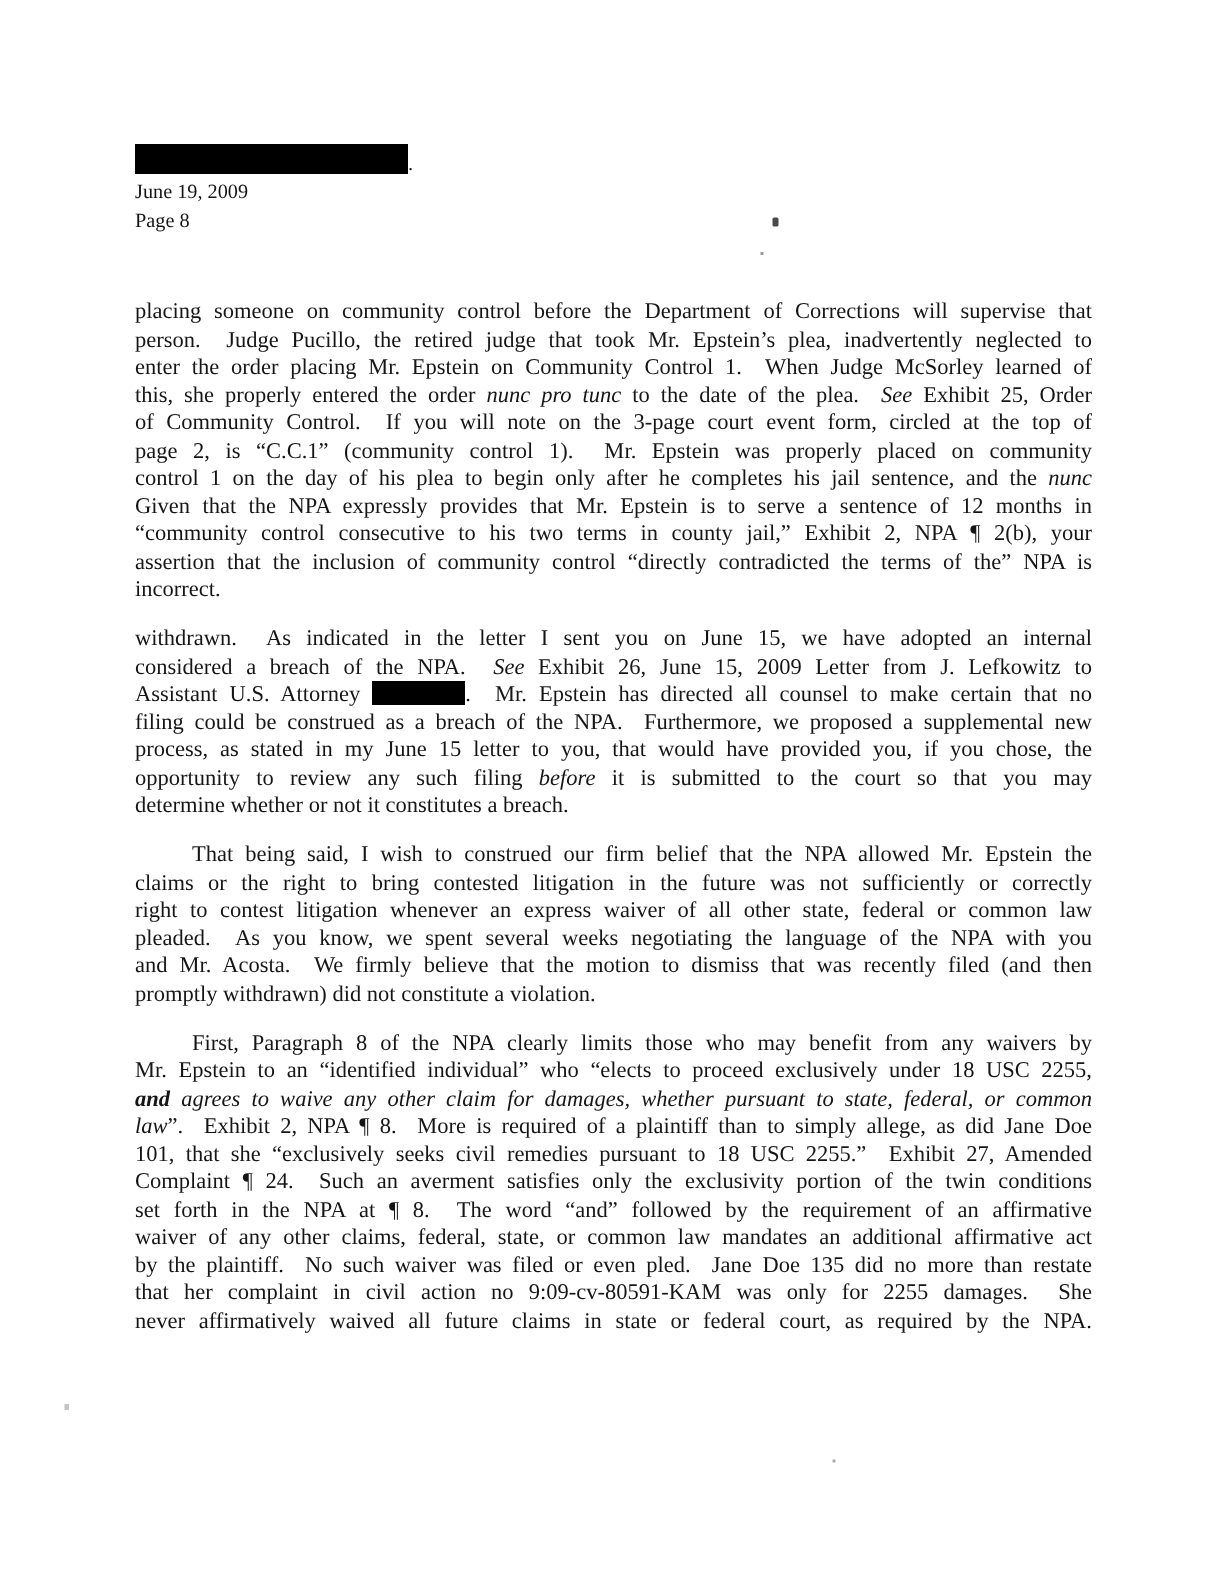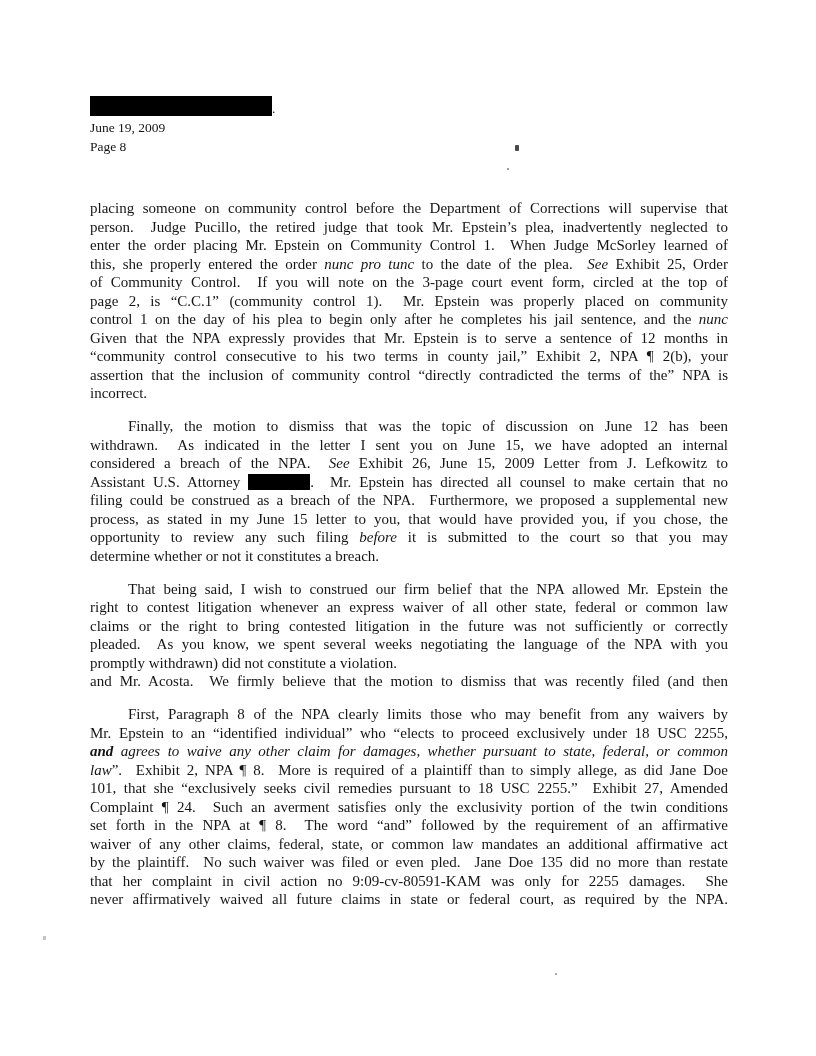--- a/index.html
+++ b/index.html
@@ -65,36 +65,35 @@
         <div class="line"><span class="">this, she properly entered the order </span><span class="it">nunc pro tunc</span><span class=""> to the date of the plea.  </span><span class="it">See</span><span class=""> Exhibit 25, Order</span></div>
         <div class="line"><span class="">of Community Control.  If you will note on the 3-page court event form, circled at the top of</span></div>
         <div class="line"><span class="">page 2, is “C.C.1” (community control 1).  Mr. Epstein was properly placed on community</span></div>
         <div class="line"><span class="">control 1 on the day of his plea to begin only after he completes his jail sentence, and the </span><span class="it">nunc</span></div>
         <div class="line"><span class="">Given that the NPA expressly provides that Mr. Epstein is to serve a sentence of 12 months in</span></div>
         <div class="line"><span class="">“community control consecutive to his two terms in county jail,” Exhibit 2, NPA ¶ 2(b), your</span></div>
         <div class="line"><span class="">assertion that the inclusion of community control “directly contradicted the terms of the” NPA is</span></div>
         <div class="line lastline"><span class="">incorrect.</span></div>
       </div>
       <div class="para">
-        <div class="line indent"><span class="">Finally, the motion to dismiss that was the topic of discussion on June 12 has been</span></div>
         <div class="line"><span class="">withdrawn.  As indicated in the letter I sent you on June 15, we have adopted an internal</span></div>
         <div class="line"><span class="">considered a breach of </span><span class="ul">the NPA.</span><span class="">  </span><span class="it">See</span><span class=""> Exhibit 26, June 15, 2009 Letter from J. Lefkowitz to</span></div>
         <div class="line"><span class="">Assistant U.S. Attorney </span><span class="redact-inline" style="width: 62px;"></span><span class="">.  Mr. Epstein has directed all counsel to make certain that no</span></div>
         <div class="line"><span class="">filing could be construed as a breach of the NPA.  Furthermore, we proposed a supplemental new</span></div>
         <div class="line"><span class="">process, as stated in my June 15 letter to you, that would have provided you, if you chose, the</span></div>
         <div class="line"><span class="">opportunity to review any such filing </span><span class="it">before</span><span class=""> it is submitted to the court so that you may</span></div>
         <div class="line lastline"><span class="">determine whether or not it constitutes a breach.</span></div>
       </div>
       <div class="para">
         <div class="line indent"><span class="">That being said, I wish to construed our firm belief that the NPA allowed Mr. Epstein the</span></div>
+        <div class="line"><span class="">claims or the right to bring contested litigation in the future was not sufficiently or correctly</span></div>
         <div class="line"><span class="">right to contest litigation whenever an express waiver of all other state, federal or common law</span></div>
-        <div class="line"><span class="">claims or the right to bring contested litigation in the future was not sufficiently or correctly</span></div>
         <div class="line"><span class="">pleaded.  As you know, we spent several weeks negotiating the language of the NPA with you</span></div>
+        <div class="line"><span class="">and Mr. Acosta.  We firmly believe that the motion to dismiss that was recently filed (and then</span></div>
         <div class="line lastline"><span class="">promptly withdrawn) did not constitute a violation.</span></div>
-        <div class="line"><span class="">and Mr. Acosta.  We firmly believe that the motion to dismiss that was recently filed (and then</span></div>
       </div>
       <div class="para">
         <div class="line indent"><span class="">First, Paragraph 8 of the NPA clearly limits those who may benefit from any waivers by</span></div>
         <div class="line"><span class="">Mr. Epstein to an “identified individual” who “elects to proceed exclusively under 18 USC 2255,</span></div>
         <div class="line"><span class="bd it ul">and</span><span class="it ul"> agrees to waive any other claim for damages, whether pursuant to state, federal, or common</span></div>
         <div class="line"><span class="it ul">law</span><span class="">”.  Exhibit 2, NPA ¶ 8.  More is required of a plaintiff than to simply allege, as did Jane Doe</span></div>
         <div class="line"><span class="">101, that she “exclusively seeks civil remedies pursuant to 18 USC 2255.”  Exhibit 27, Amended</span></div>
         <div class="line"><span class="">Complaint ¶ 24.  Such an averment satisfies only the exclusivity portion of the twin conditions</span></div>
         <div class="line"><span class="">set forth in the NPA at ¶ 8.  The word “and” followed by the requirement of an affirmative</span></div>
         <div class="line"><span class="">waiver of any other claims, federal, state, or common law mandates an additional affirmative act</span></div>

